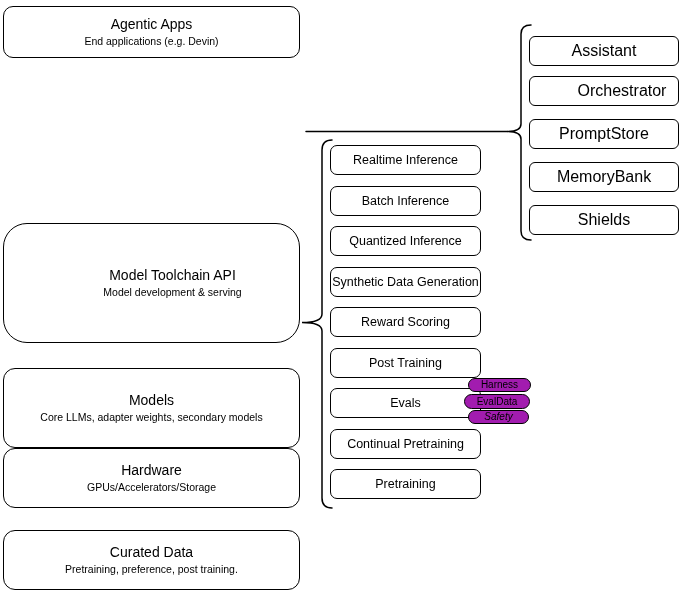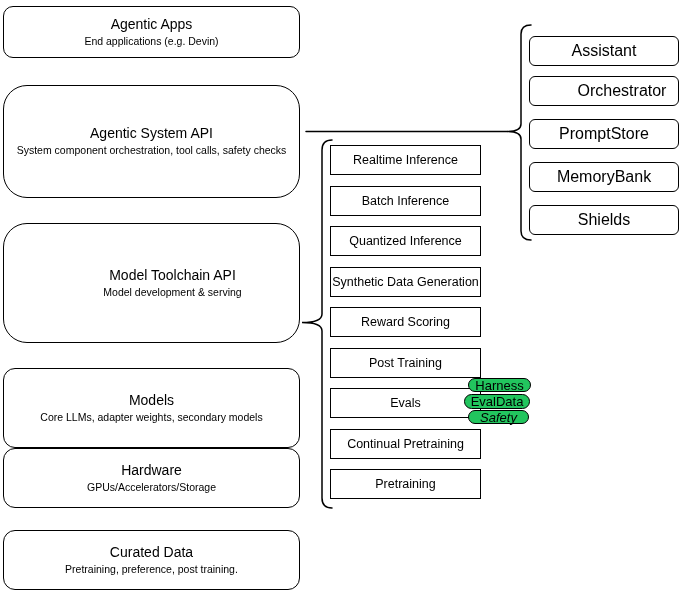--- a/index.html
+++ b/index.html
@@ -24,34 +24,34 @@
   #lbox-1 { top:6px;   height:52px;  border-radius:10px; }
   #lbox-2 { top:85px;  height:113px; border-radius:24px; }
   #lbox-3 { top:223px; height:120px; border-radius:24px;padding-left:42px; }
   #lbox-4 { top:368px; height:80px;  }
   #lbox-5 { top:448px; height:60px;  }
   #lbox-6 { top:530px; height:60px;  }
 
   
   .mbox {
     position:absolute; left:330px; width:151px; height:30px; box-sizing:border-box;
-    border:1.5px solid #000; background:#fff; border-radius:0;
+    border:1.5px solid #000; background:#fff; border-radius:7px;
     display:flex; align-items:center; justify-content:center;
     font-size:12.5px; z-index:2;
   }
   #mbox-1 { top:145px; } #mbox-2 { top:186px; } #mbox-3 { top:226px; }
   #mbox-4 { top:267px; } #mbox-5 { top:307px; } #mbox-6 { top:348px; }
   #mbox-7 { top:388px; } #mbox-8 { top:429px; } #mbox-9 { top:469px; }
 
   
   .pill {
     position:absolute; box-sizing:border-box;
-    border:1.5px solid #000; background:#22c55e; border-radius:9px;
+    border:1.5px solid #000; background:#a21caf; border-radius:9px;
     display:flex; align-items:center; justify-content:center;
-    font-size:13px; line-height:1; z-index:3;
+    font-size:10px; line-height:1; z-index:3;
   }
   #pill-1 { left:468px; top:378px; width:63px; height:14px; }
   #pill-2 { left:464px; top:394px; width:66px; height:15px; }
   #pill-3 { left:468px; top:410px; width:61px; height:14px;font-style:italic; }
 
   
   .rbox {
     position:absolute; left:529px; width:150px; height:30px; box-sizing:border-box;
     border:1.5px solid #000; background:#fff; border-radius:6px;
     display:flex; align-items:center; justify-content:center;
@@ -70,24 +70,20 @@
     <path d="M306 131.5 L507 131.5"></path>
 
     <path d="M332 140 Q322 140 322 150 L322 314 Q322 322.5 302 322.5 Q322 322.5 322 331 L322 498 Q322 508 332 508"></path>
 
     <path d="M531 25 Q521 25 521 34 L521 124 Q521 131.5 507 131.5 Q521 131.5 521 139 L521 231 Q521 240 531 240"></path>
   </svg>
 
   <div class="lbox" id="lbox-1">
     <div class="t">Agentic Apps</div>
     <div class="s">End applications (e.g. Devin)</div>
-  </div>
-  <div class="lbox" id="lbox-2">
-    <div class="t">Agentic System API</div>
-    <div class="s">System component orchestration, tool calls, safety checks</div>
   </div>
   <div class="lbox" id="lbox-3">
     <div class="t">Model Toolchain API</div>
     <div class="s">Model development &amp; serving</div>
   </div>
   <div class="lbox" id="lbox-4">
     <div class="t">Models</div>
     <div class="s">Core LLMs, adapter weights, secondary models</div>
   </div>
   <div class="lbox" id="lbox-5">

